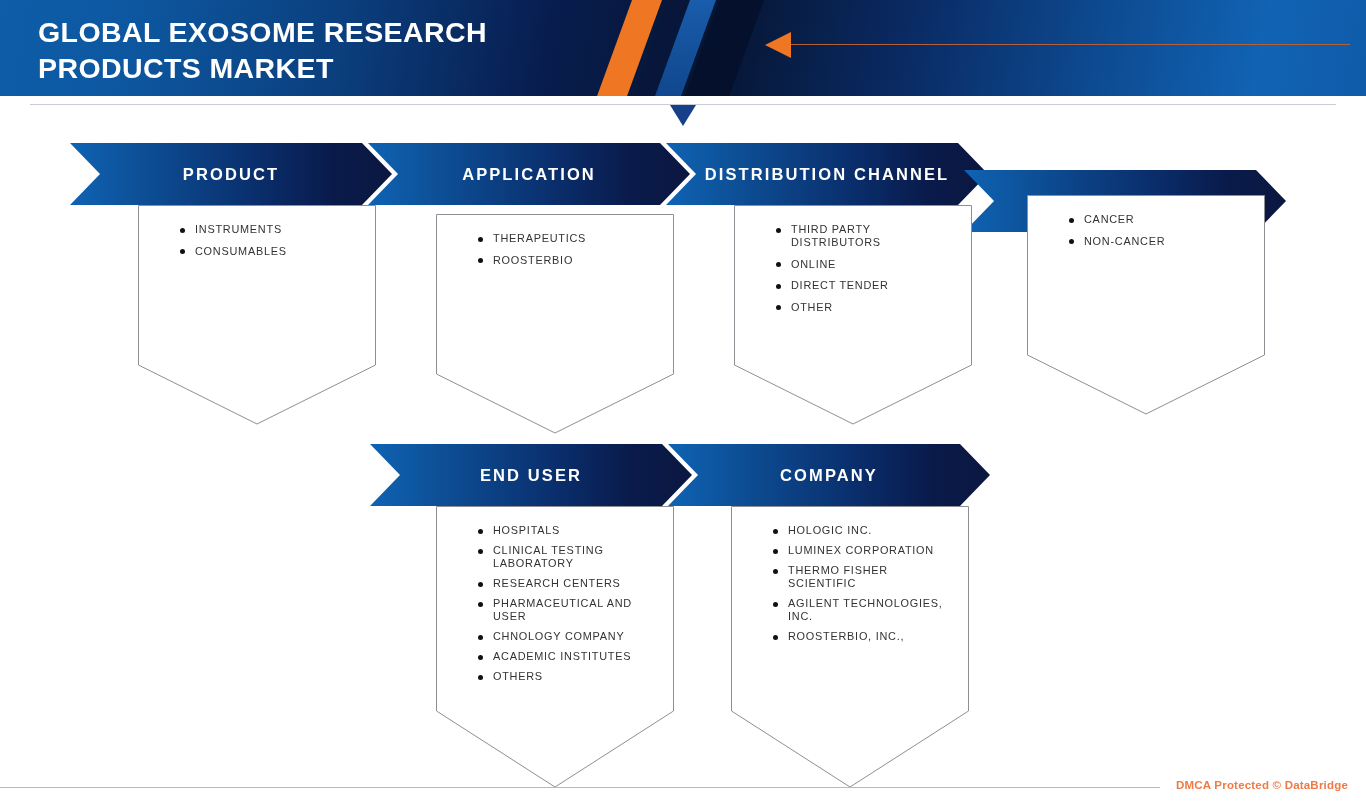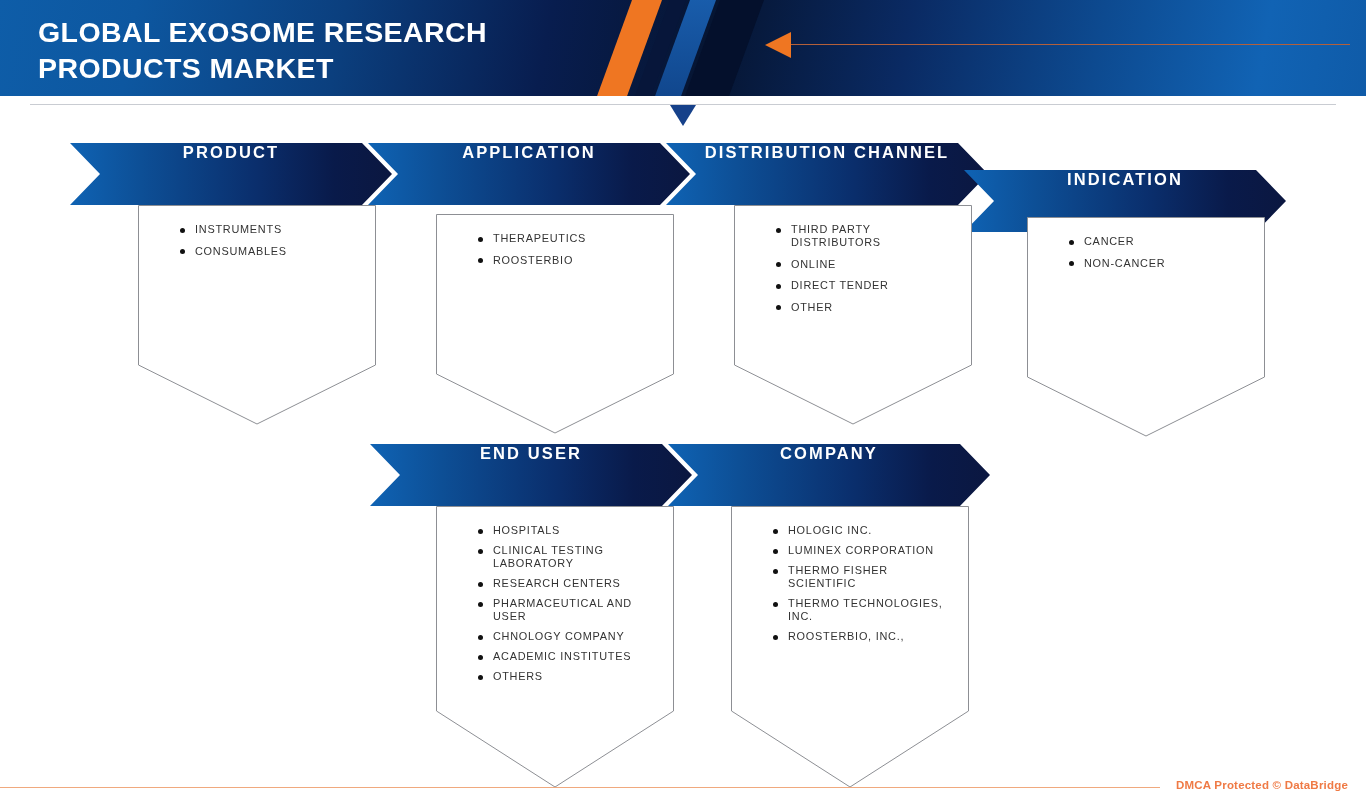--- a/index.html
+++ b/index.html
@@ -53,21 +53,21 @@
     width: 0; height: 0;
     border-left: 13px solid transparent;
     border-right: 13px solid transparent;
     border-top: 21px solid;
     border-top-color:#16418a;
   }
 
   
   .banner {
     position:absolute; height: 62px;
-    display:flex; justify-content:center;
+    display:flex; align-items:center; justify-content:center;
     background: linear-gradient(90deg, #0f63b4 0%, #0d4f96 22%, #0a2e6c 58%, #091a4a 82%, #0b1740 100%);
     -webkit-clip-path: polygon(0 0, calc(100% - 30px) 0, 100% 50%, calc(100% - 30px) 100%, 0 100%, 30px 50%);
     clip-path: polygon(0 0, calc(100% - 30px) 0, 100% 50%, calc(100% - 30px) 100%, 0 100%, 30px 50%);
   }
   .banner-label {
     color:#ffffff; font-size: 16.5px; font-weight: 700;
     letter-spacing: 2.1px; white-space: nowrap;
   }
 
   
@@ -159,21 +159,21 @@
       <polygon points="0.5,0.5 237.5,0.5 237.5,160 119,219 0.5,160" fill="#ffffff" stroke="#8d8f94" stroke-width="1"></polygon>
     </svg>
     <ul class="card-list">
       <li>THIRD PARTY DISTRIBUTORS</li>
       <li>ONLINE</li>
       <li>DIRECT TENDER</li>
       <li>OTHER</li>
     </ul>
   </div>
 
-  <div class="card" style="left:1027px; top:217px; width:238px; height:220px;">
+  <div class="card" style="left:1027px; top:195px; width:238px; height:220px;">
     <svg width="238" height="220" viewBox="0 0 238 220">
       <polygon points="0.5,0.5 237.5,0.5 237.5,160 119,219 0.5,160" fill="#ffffff" stroke="#8d8f94" stroke-width="1"></polygon>
     </svg>
     <ul class="card-list">
       <li>CANCER</li>
       <li>NON-CANCER</li>
     </ul>
   </div>
 
   <div class="banner" style="left:370px; top:444px; width:322px;">
@@ -200,21 +200,21 @@
   </div>
 
   <div class="card" style="left:731px; top:506px; width:238px; height:282px;">
     <svg width="238" height="282" viewBox="0 0 238 282">
       <polygon points="0.5,0.5 237.5,0.5 237.5,205 119,281 0.5,205" fill="#ffffff" stroke="#8d8f94" stroke-width="1"></polygon>
     </svg>
     <ul class="card-list tight">
       <li>HOLOGIC INC.</li>
       <li>LUMINEX CORPORATION</li>
       <li>THERMO FISHER SCIENTIFIC</li>
-      <li>THERMO TECHNOLOGIES, INC.</li>
+      <li>AGILENT TECHNOLOGIES, INC.</li>
       <li>ROOSTERBIO, INC.,</li>
     </ul>
   </div>
 
   <div class="footer-rule"></div>
   <div class="footer-text">DMCA Protected © DataBridge</div>
 
 </div>
 
 </body></html>

